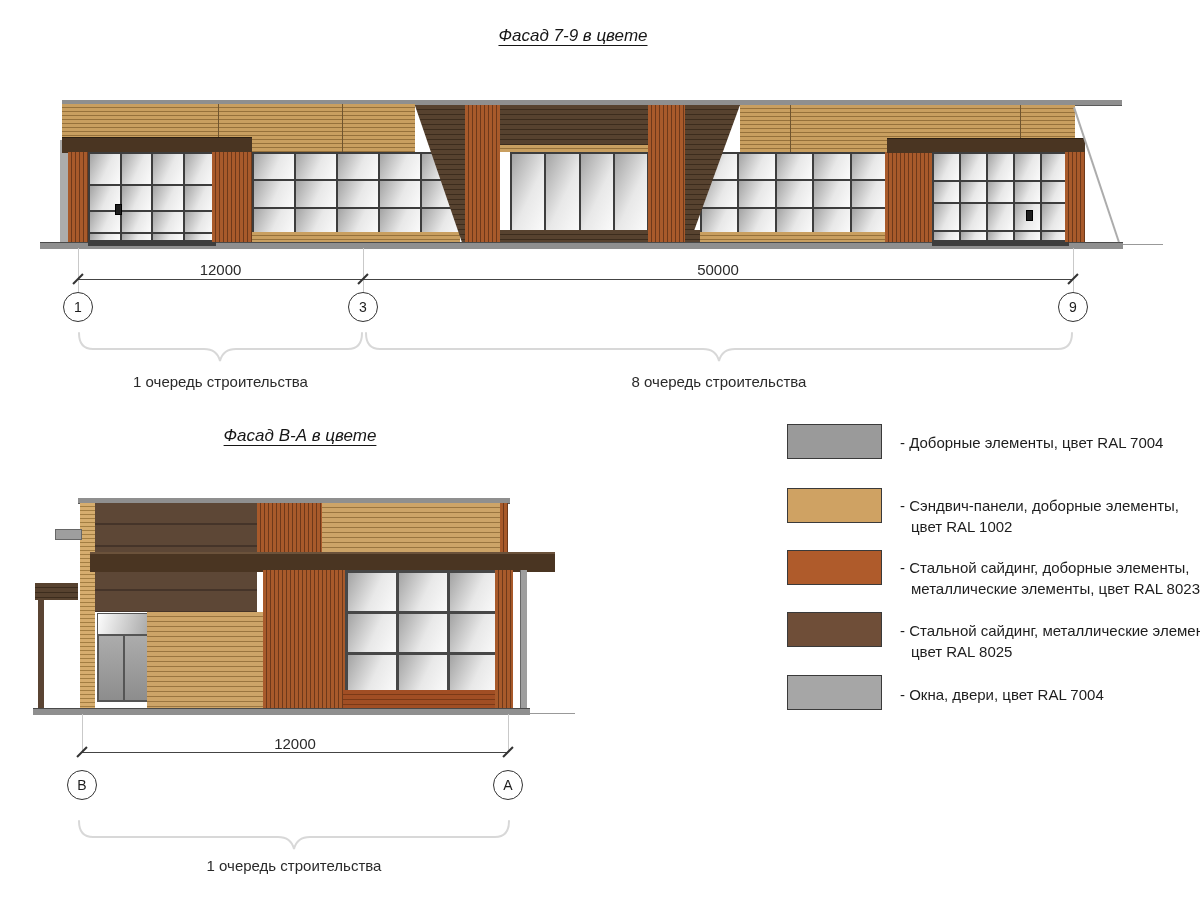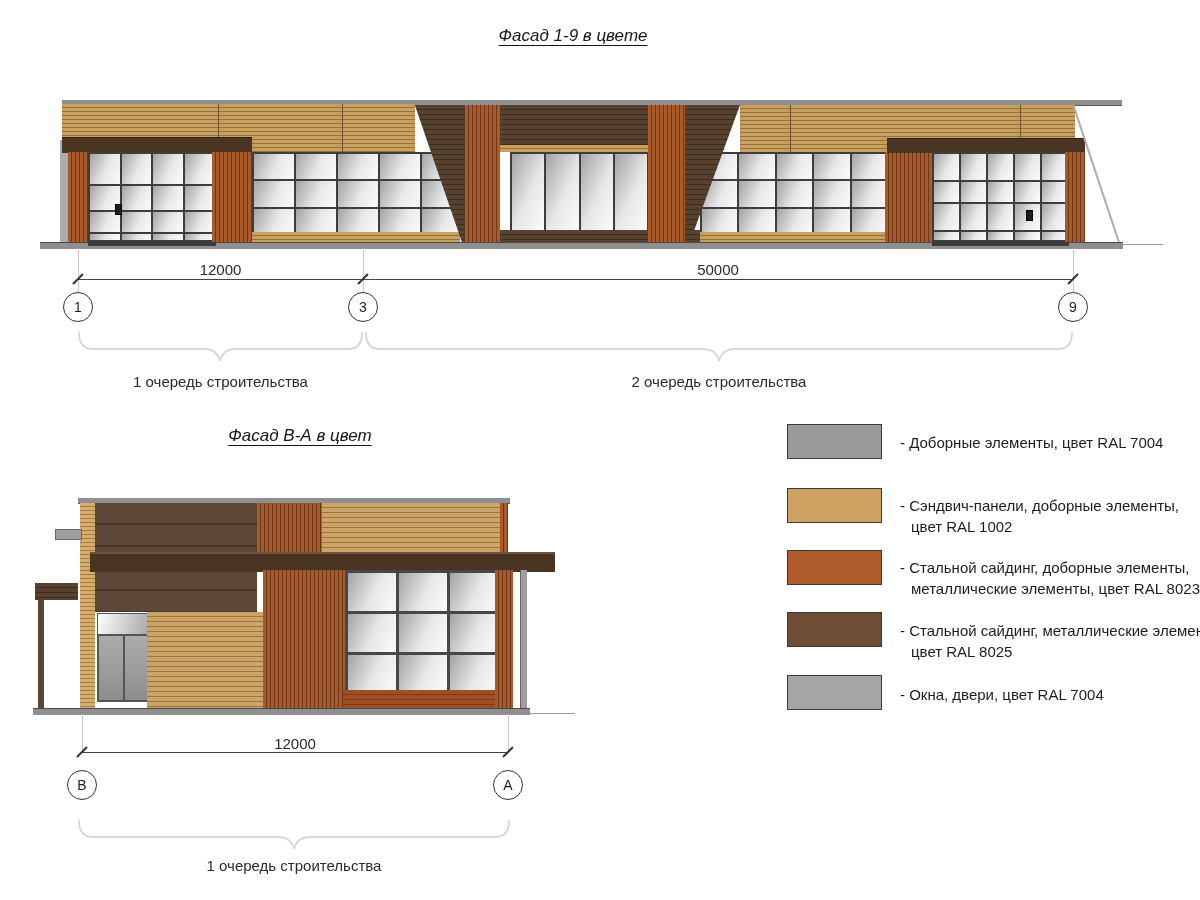--- a/index.html
+++ b/index.html
@@ -43,21 +43,21 @@
   .legtxt{position:absolute;left:900px;width:340px;font-size:15px;line-height:21px;
           white-space:nowrap;color:#1d1d1d}
   .legtxt .cont{padding-left:11px}
   .doors{display:grid;grid-template-columns:1fr 1fr;gap:2px;background:#555;border:2px solid #555}
   .doors>div{background:linear-gradient(180deg,#ACACAC,#8D8D8D)}
   .transom{background:linear-gradient(105deg,#FDFDFD 0%,#A8A8A8 100%);border:1px solid #555}
 </style>
 </head>
 <body>
 
-<div class="title" style="left:0;top:26px;width:1146px">Фасад 1-9 в цвете</div>
+<div class="title" style="left:0;top:26px;width:1146px">Фасад 7-9 в цвете</div>
 
 <div class="abs" style="left:40px;top:100px;width:1150px;height:148px">
   <div class="abs grayBar" style="left:0;top:142px;width:1083px;height:6px"></div>
   <div class="abs" style="left:1083px;top:144px;width:40px;height:1px;background:#999"></div>
   <div class="abs coping" style="left:22px;top:0;width:1060px;height:5px"></div>
   <div class="abs" style="left:20px;top:40px;width:8px;height:102px;background:#ACACAC"></div>
 
   <div class="abs tanH" style="left:22px;top:4px;width:353px;height:48px">
     <div class="vline" style="left:156px"></div>
     <div class="vline" style="left:280px"></div>
@@ -185,23 +185,23 @@
 <div class="axis" style="left:348px;top:292px">3</div>
 <div class="axis" style="left:1058px;top:292px">9</div>
 
 <svg class="abs" style="left:78px;top:330px" width="285" height="34">
   <path d="M1,3 Q1,19 15,19 L126,19 Q139,19 142,31 Q145,19 158,19 L270,19 Q284,19 284,3" stroke="#D8D8D8" stroke-width="2" fill="none" stroke-linecap="round"></path>
 </svg>
 <svg class="abs" style="left:365px;top:330px" width="708" height="34">
   <path d="M1,3 Q1,19 15,19 L338,19 Q351,19 354,31 Q357,19 370,19 L693,19 Q707,19 707,3" stroke="#D8D8D8" stroke-width="2" fill="none" stroke-linecap="round"></path>
 </svg>
 <div class="phase" style="left:78px;top:373px;width:285px">1 очередь строительства</div>
-<div class="phase" style="left:365px;top:373px;width:708px">2 очередь строительства</div>
-
-<div class="title" style="left:0;top:426px;width:600px">Фасад В-А в цвет</div>
+<div class="phase" style="left:365px;top:373px;width:708px">8 очередь строительства</div>
+
+<div class="title" style="left:0;top:426px;width:600px">Фасад В-А в цвете</div>
 
 <div class="abs" style="left:25px;top:490px;width:570px;height:230px">
   <div class="abs grayBar" style="left:8px;top:218px;width:497px;height:6px"></div>
   <div class="abs" style="left:505px;top:223px;width:45px;height:1px;background:#999"></div>
   <div class="abs coping" style="left:53px;top:8px;width:432px;height:5px"></div>
 
   <div class="abs tanFine" style="left:55px;top:13px;width:15px;height:205px"></div>
   <div class="abs darkBoard" style="left:70px;top:13px;width:162px;height:109px"></div>
   <div class="abs orangeV" style="left:232px;top:13px;width:65px;height:49px"></div>
   <div class="abs tanH5" style="left:297px;top:13px;width:178px;height:49px"></div>

